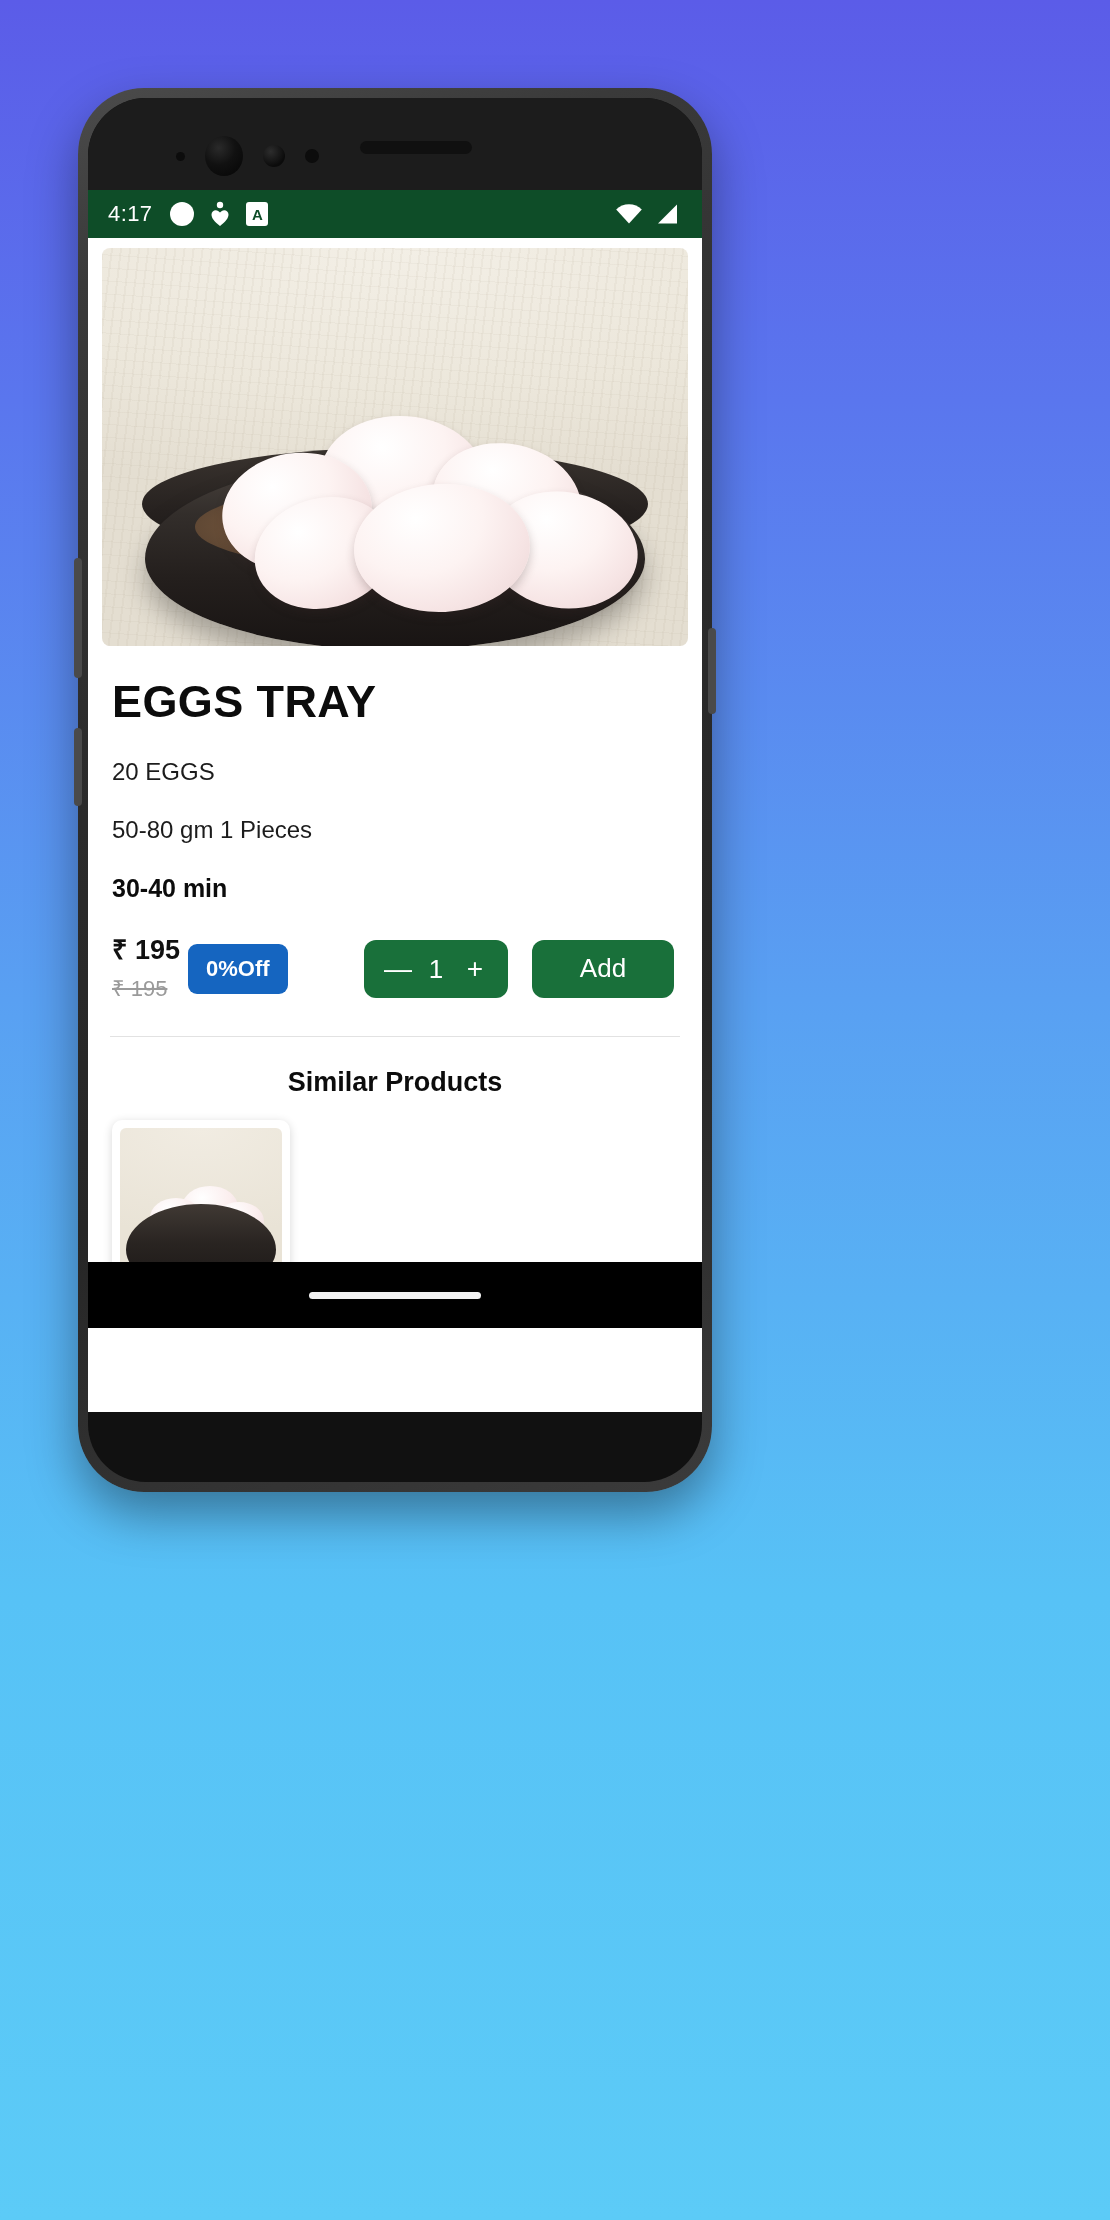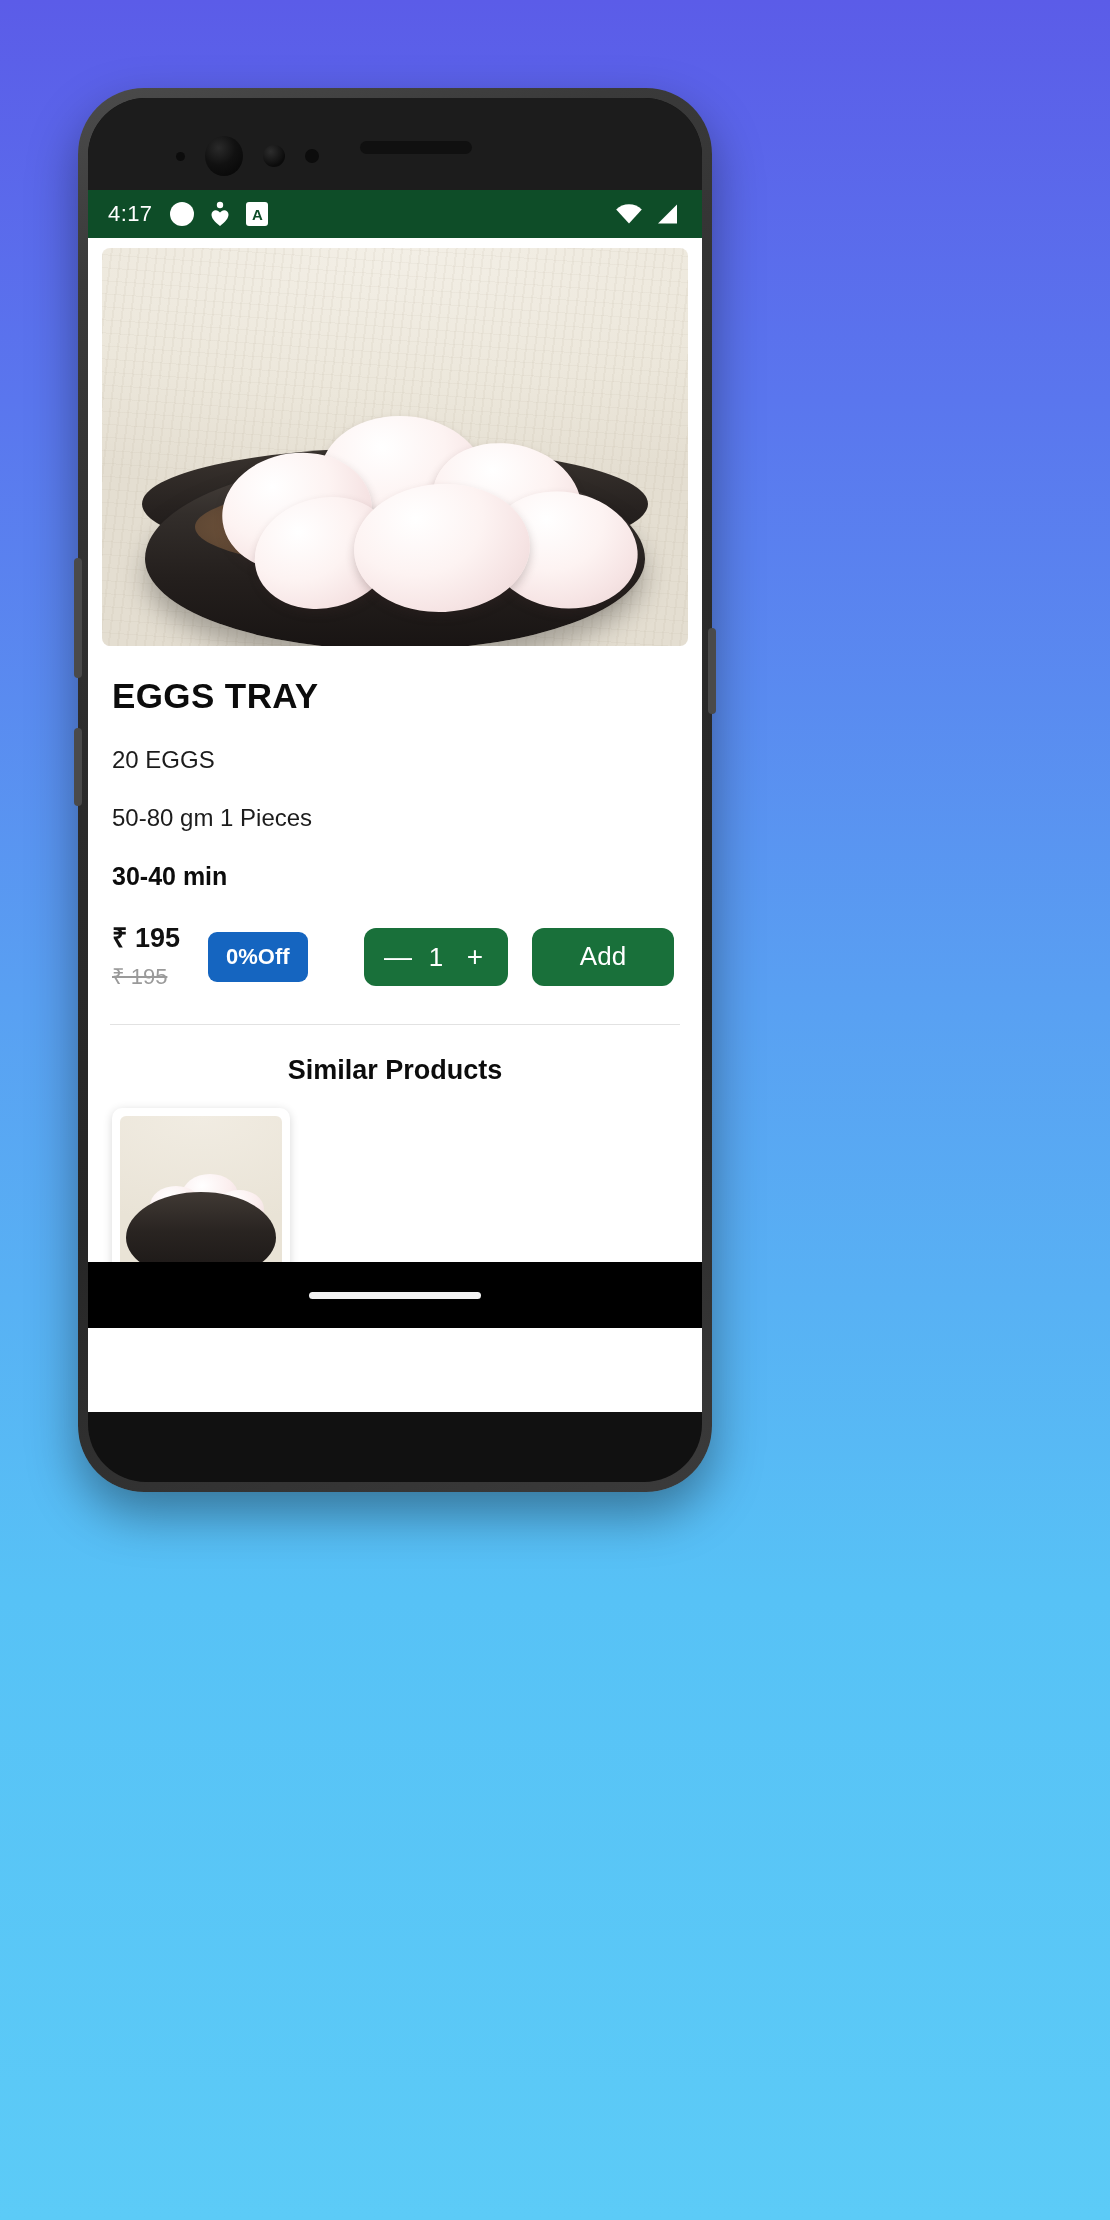--- a/index.html
+++ b/index.html
@@ -138,34 +138,34 @@
   }
   #egg1{ width:150px; height:118px; left:120px; top:205px; transform:rotate(-8deg); }
   #egg2{ width:166px; height:126px; left:218px; top:168px; transform:rotate(4deg); }
   #egg3{ width:150px; height:116px; left:330px; top:196px; transform:rotate(12deg); }
   #egg4{ width:176px; height:128px; left:252px; top:236px; transform:rotate(-3deg); }
   #egg5{ width:150px; height:116px; left:386px; top:244px; transform:rotate(9deg); }
   #egg6{ width:140px; height:110px; left:152px; top:250px; transform:rotate(-14deg); }
 
   
   #product-info{ padding:30px 24px 0 24px; }
-  #product-title{ font-size:35px; font-weight:bold; color:#0c0c0c; letter-spacing:.4px; }
+  #product-title{ font-size:45px; font-weight:bold; color:#0c0c0c; letter-spacing:.4px; }
   .spec-line{ font-size:24px; color:#1c1c1c; margin-top:30px; }
   #prep-time{ font-size:25px; font-weight:bold; color:#0c0c0c; margin-top:30px; }
 
   
   #price-row{
     display:flex; align-items:center;
     margin-top:32px; padding-right:4px;
   }
   #price-block{ display:flex; flex-direction:column; }
   #price-current{ font-size:27px; font-weight:bold; color:#111; line-height:1.15; }
   #price-original{ font-size:22px; color:#9a9a9a; text-decoration:line-through; margin-top:6px; }
   #discount-badge{
-    margin-left:28px;
+    margin-left:8px;
     background:#1565c0; color:#fff;
     font-size:22px; font-weight:bold;
     padding:12px 18px; border-radius:9px;
     cursor:pointer;
   }
   #price-spacer{ flex:1; }
   #qty-stepper{
     display:flex; align-items:center; justify-content:center; gap:16px;
     background:#19703a; color:#fff;
     height:58px; min-width:140px; padding:0 20px;

